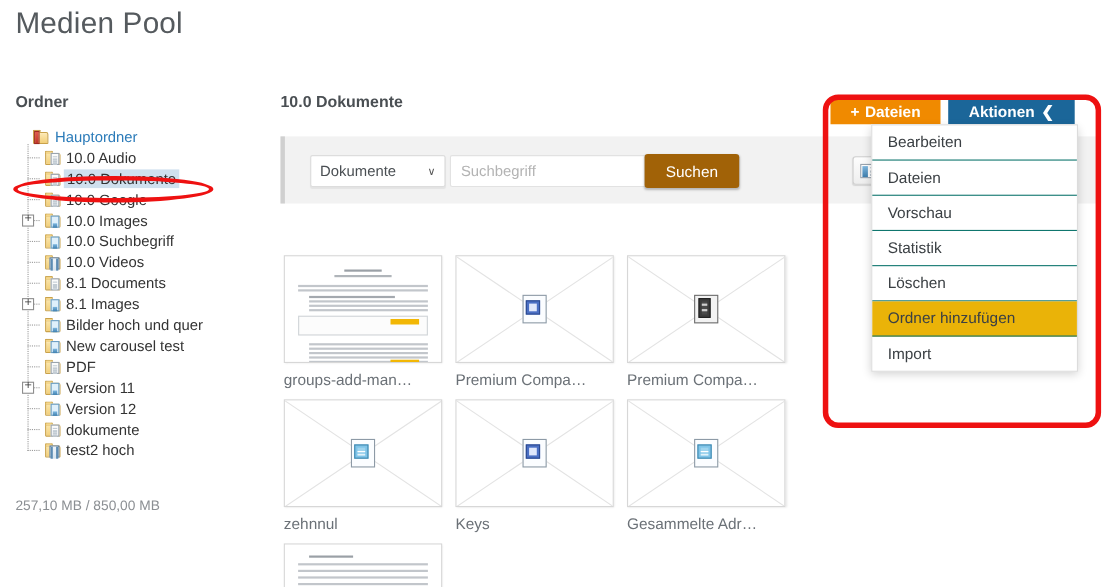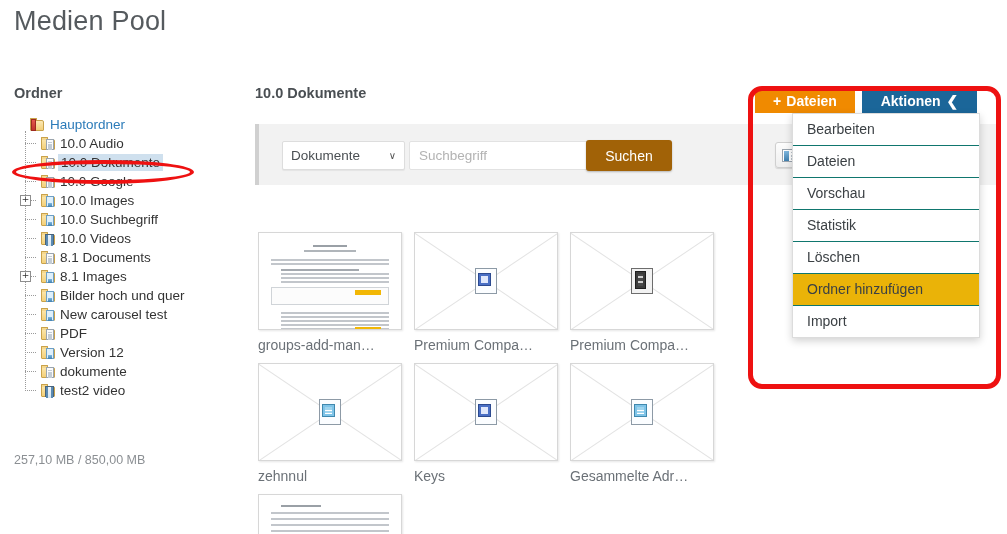--- a/index.html
+++ b/index.html
@@ -375,20 +375,29 @@
           </div>
           <div class="tree-node">
             <span class="ico ">
               <span class="body"></span>
               <span class="tab"></span>
               <span class="page"></span>
             </span>
             <span class="lbl">PDF</span>
           </div>
           <div class="tree-node">
+            <span class="expander"></span>
+            <span class="ico img">
+              <span class="body"></span>
+              <span class="tab"></span>
+              <span class="page"></span>
+            </span>
+            <span class="lbl">Version 11</span>
+          </div>
+          <div class="tree-node">
             <span class="ico img">
               <span class="body"></span>
               <span class="tab"></span>
               <span class="page"></span>
             </span>
             <span class="lbl">Version 12</span>
           </div>
           <div class="tree-node">
             <span class="ico ">
               <span class="body"></span>
@@ -396,21 +405,21 @@
               <span class="page"></span>
             </span>
             <span class="lbl">dokumente</span>
           </div>
           <div class="tree-node last-child">
             <span class="ico vid">
               <span class="body"></span>
               <span class="tab"></span>
               <span class="page"></span>
             </span>
-            <span class="lbl">test2 video</span>
+            <span class="lbl">test2 hoch</span>
           </div>
         </div>
     </div>
   </div>
   <div class="quota">257,10 MB / 850,00 MB</div>
 
   <div class="main">
     <div class="main-title">10.0 Dokumente</div>
   </div>
 

